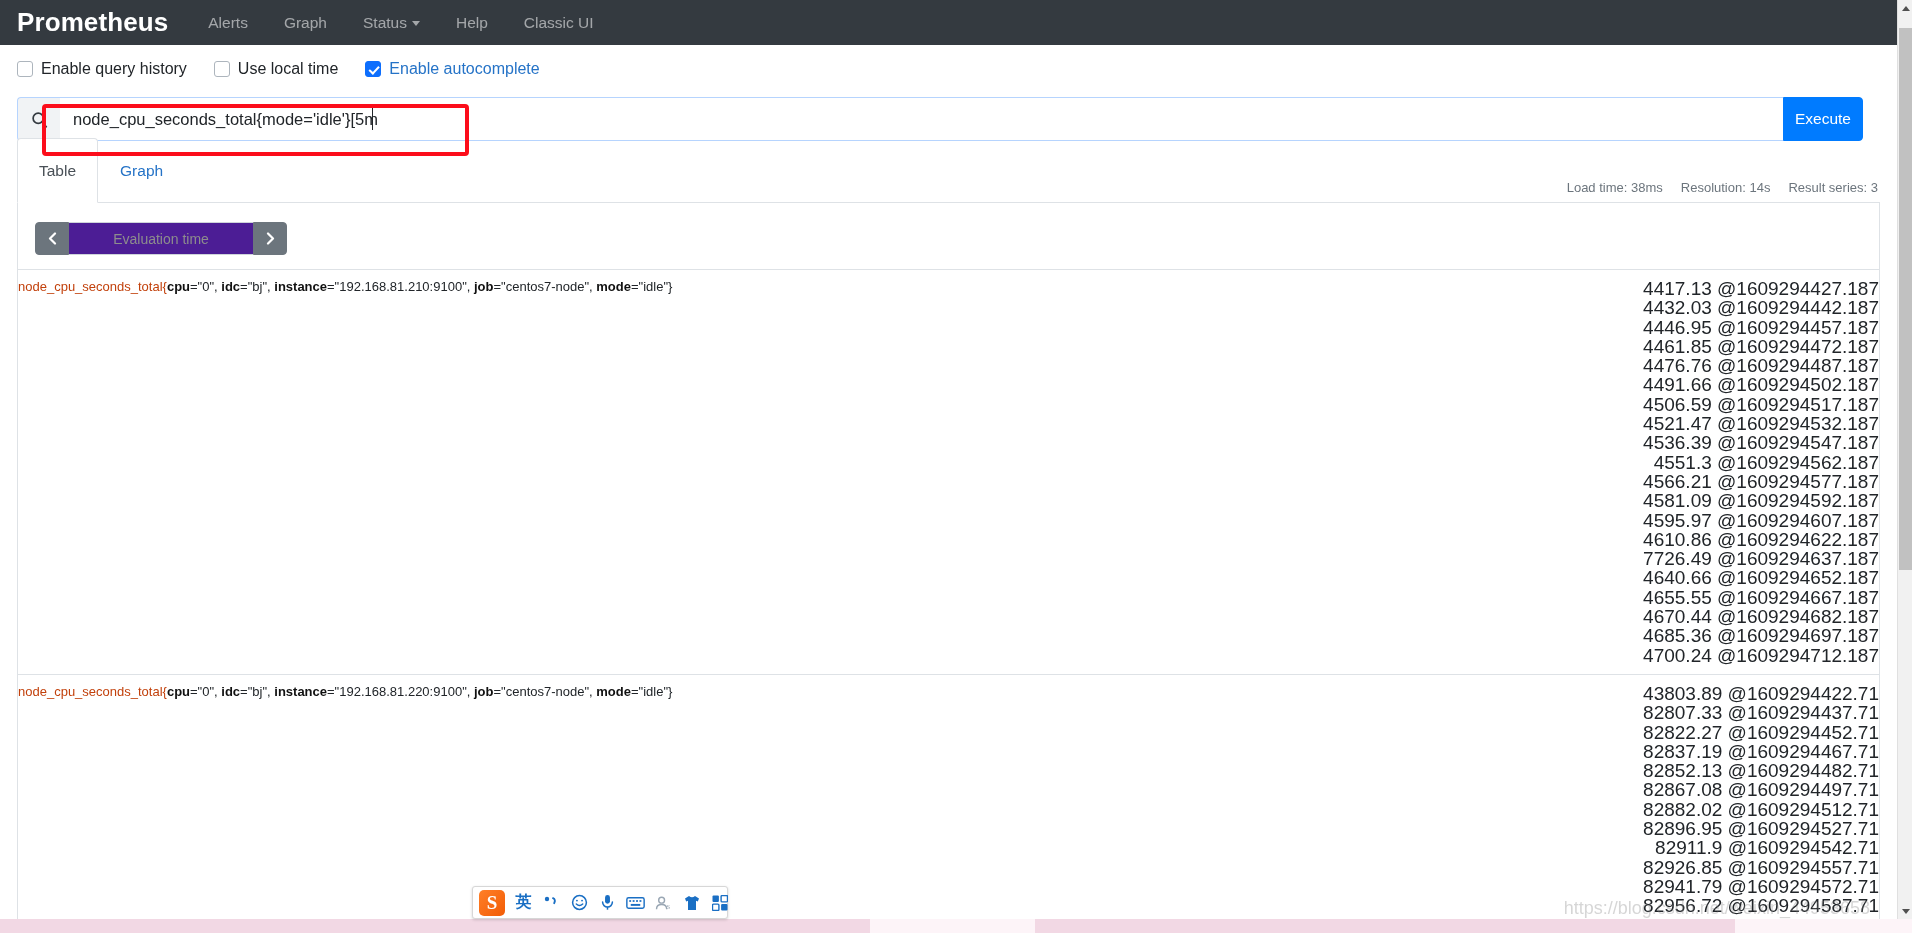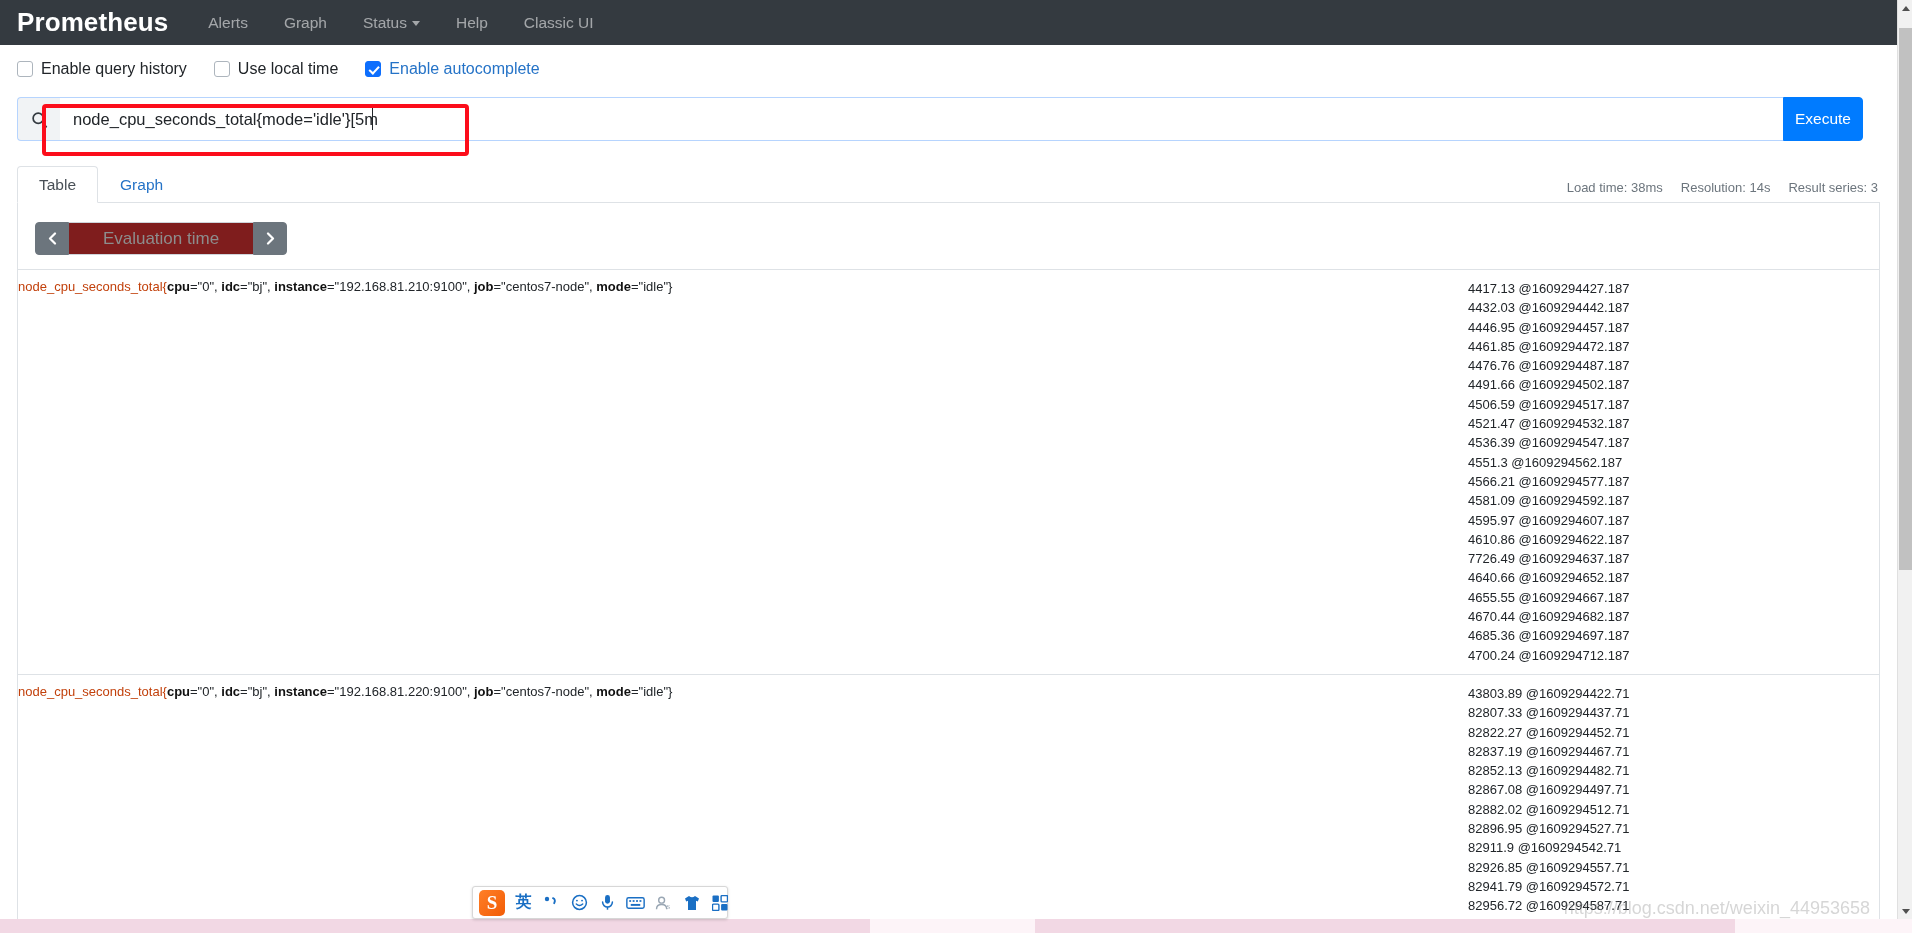--- a/index.html
+++ b/index.html
@@ -168,21 +168,21 @@
   
   .tabs-bar {
     display: flex;
     align-items: flex-end;
     border-bottom: 1px solid #dee2e6;
     height: 40px;
     margin-top: 12px;
     position: relative;
   }
   .tab {
-    padding: 8px 21px;
+    padding: 22px 21px;
     font-size: 15.5px;
     cursor: pointer;
     border: 1px solid transparent;
     border-radius: 4px 4px 0 0;
     margin-bottom: -1px;
     line-height: 1.25;
   }
   .tab.active {
     color: #495057;
     background: #ffffff;
@@ -229,23 +229,23 @@
   .eval-arrow.left { border-radius: 4px 0 0 4px; }
   .eval-arrow.right { border-radius: 0 4px 4px 0; }
   .eval-field {
     flex: 1 1 auto;
     border: 1px solid #ced4da;
     border-left: none;
     border-right: none;
     display: flex;
     align-items: center;
     justify-content: center;
-    font-size: 17px;
+    font-size: 14px;
     color: #8d8d8d;
-    background: #7f1d1d;
+    background: #4c1d95;
     cursor: text;
   }
 
   
   table.results {
     width: 100%;
     border-collapse: collapse;
     margin-top: 14px;
     table-layout: fixed;
   }
@@ -255,25 +255,25 @@
     vertical-align: top;
   }
   td.metric-cell {
     padding-left: 26px;
     font-size: 13px;
     color: #212529;
     white-space: nowrap;
     width: 1450px;
   }
   td.values-cell {
-    font-size: 13px;
+    font-size: 19px;
     color: #212529;
     padding-right: 0px;
     white-space: nowrap;
-    text-align: left;
+    text-align: right;
   }
   .metric-name { color: #c2410c; }
   .lbl-key { font-weight: bold; color: #111; }
   .lbl-val { color: #212529; }
   .val-line { line-height: 19.3px; }
 
   
   .vscroll {
     position: absolute;
     top: 0; right: 0;

